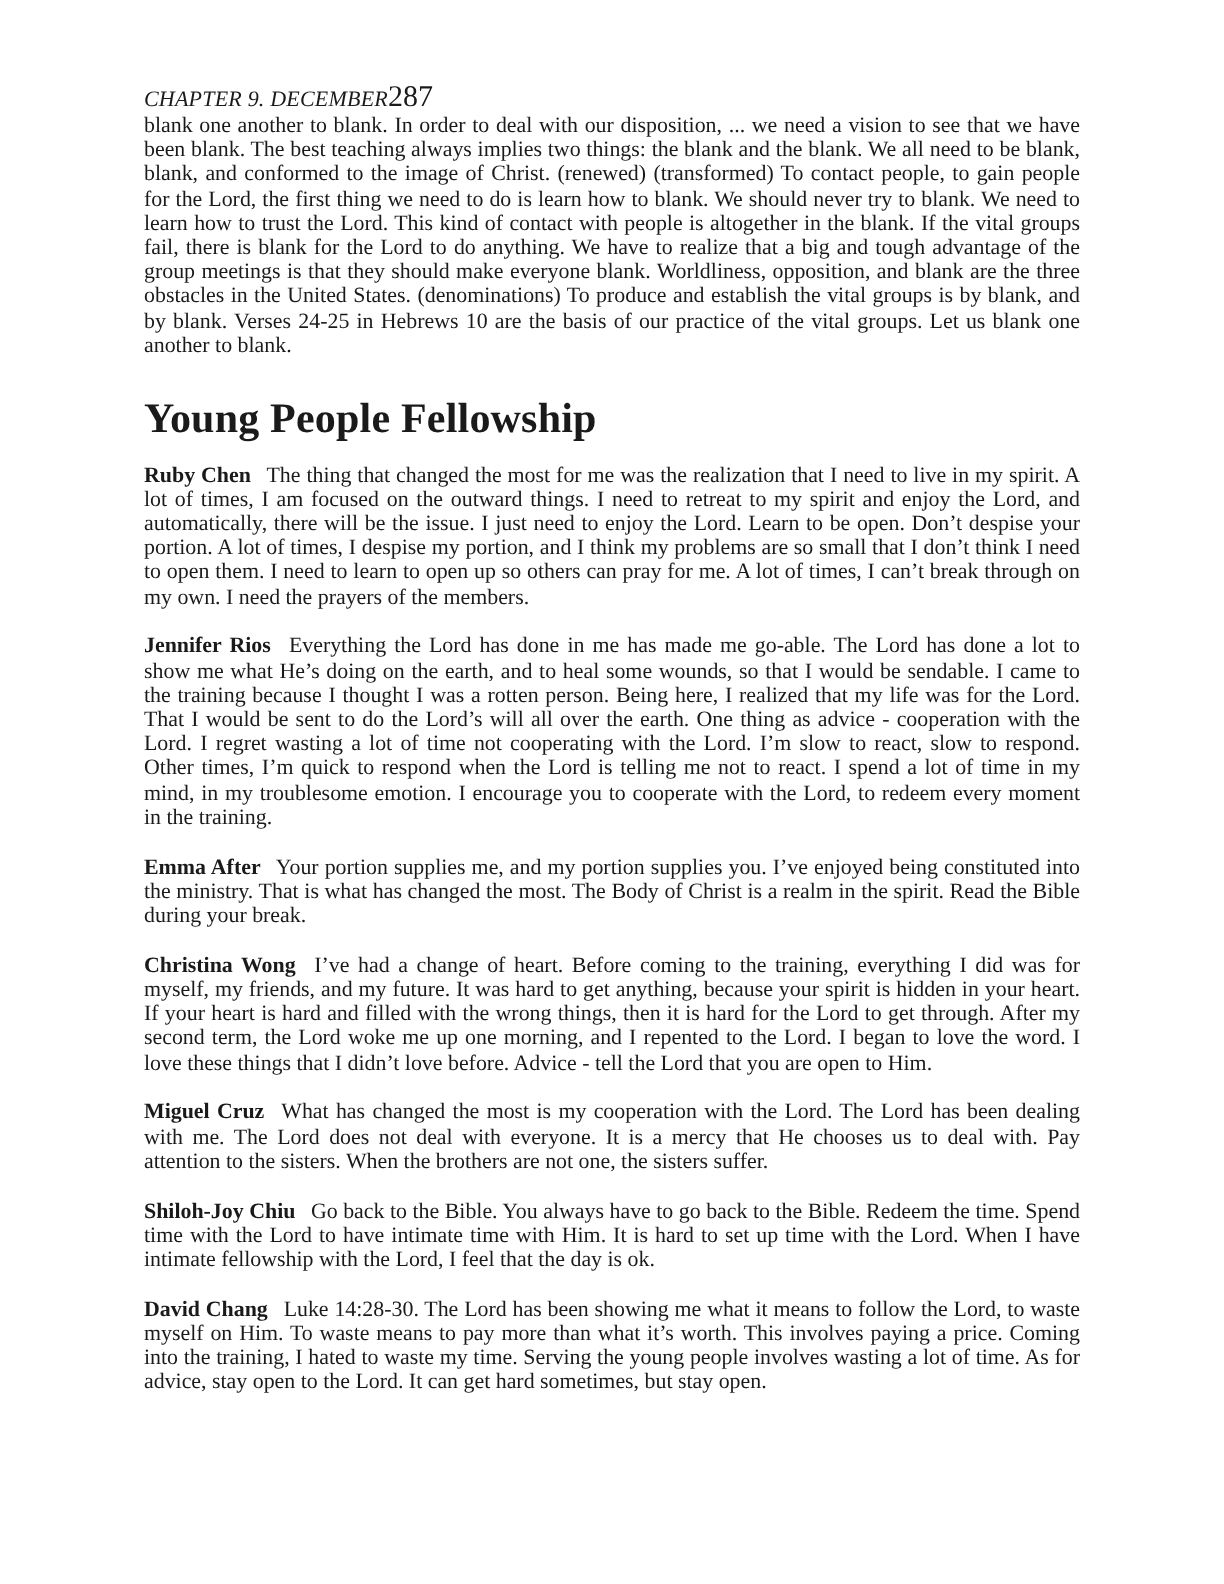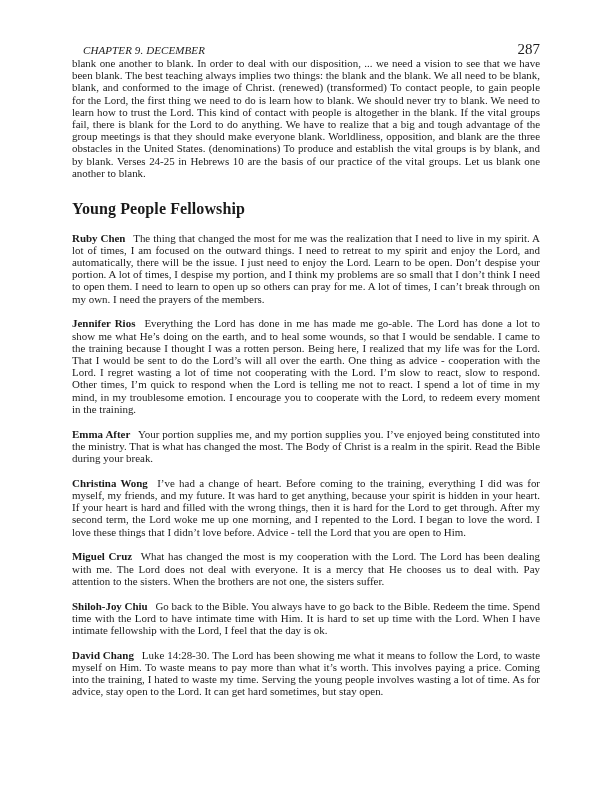--- a/index.html
+++ b/index.html
@@ -5,34 +5,34 @@
   html, body { margin: 0; padding: 0; background: #ffffff; }
   body {
     width: 612px; height: 792px; position: relative; overflow: hidden;
     font-family: "DejaVu Serif", "Liberation Serif", serif;
     color: #1a1a1a;
   }
   .page {
     position: absolute; left: 72px; top: 42px; width: 468px;
   }
   .running-head {
-    display: flex; justify-content: space-between; align-items: baseline;
-    font-size: 10.2px; line-height: 14px; margin-left: 11px;
+    display: flex; align-items: baseline;
+    font-size: 10.2px; line-height: 14px;
   }
   .running-head .chap { font-style: italic; font-family: "Liberation Serif", serif; font-size: 11px; letter-spacing: 0.1px; }
   .running-head .pg { font-family: "Liberation Serif", serif; font-size: 15px; }
   p {
     margin: 0; text-align: justify; hyphens: none;
     font-family: "Liberation Serif", serif;
     font-size: 10.95px; line-height: 12.2px;
   }
   .intro-block { }
   h2 {
     margin: 20px 0 0 0; font-family: "Liberation Serif", serif;
-    font-weight: bold; font-size: 16px; line-height: 20px; letter-spacing: 0.1px;
+    font-weight: bold; font-size: 21px; line-height: 20px; letter-spacing: 0.1px;
   }
   .prompt { margin-top: 10px; text-indent: 11px; }
   .entry { margin-top: 12.6px; }
   .speaker { font-weight: bold; margin-right: 5px; margin-top: 22px; }
 </style>
 </head>
 <body>
 
 <div class="page">
   <div class="running-head">

